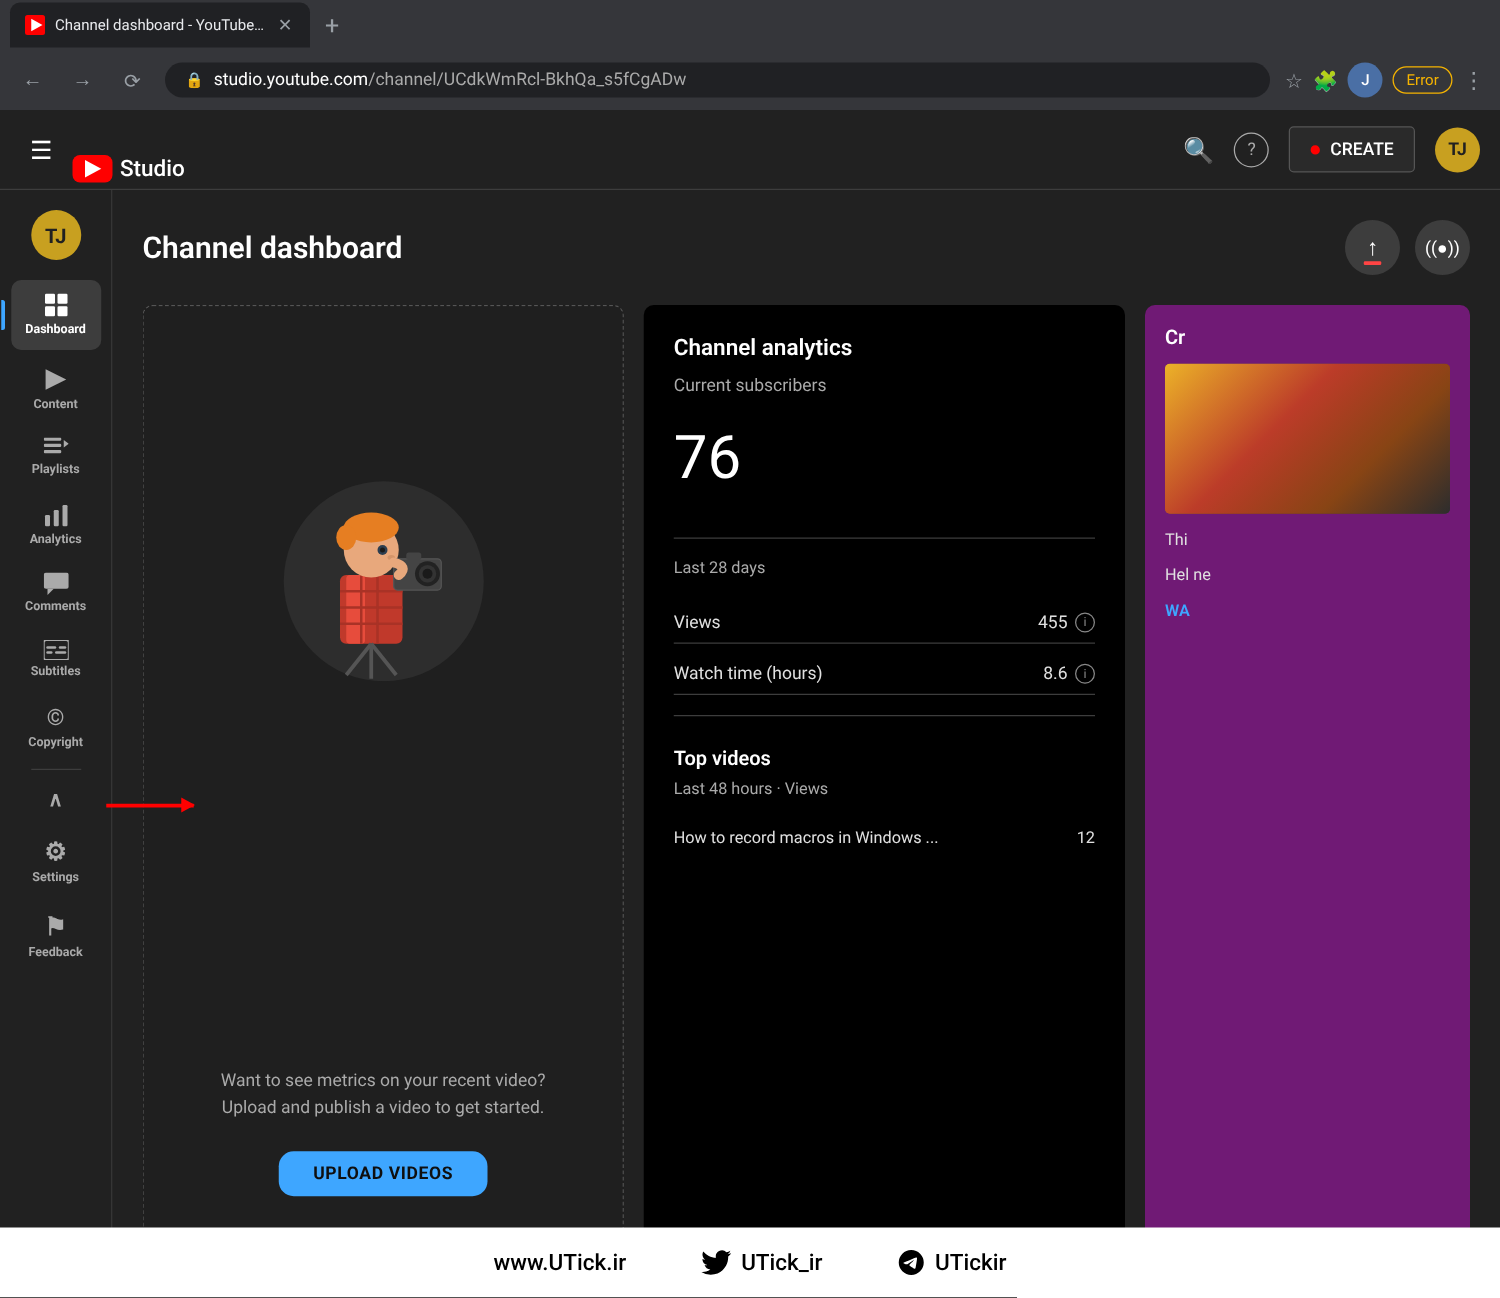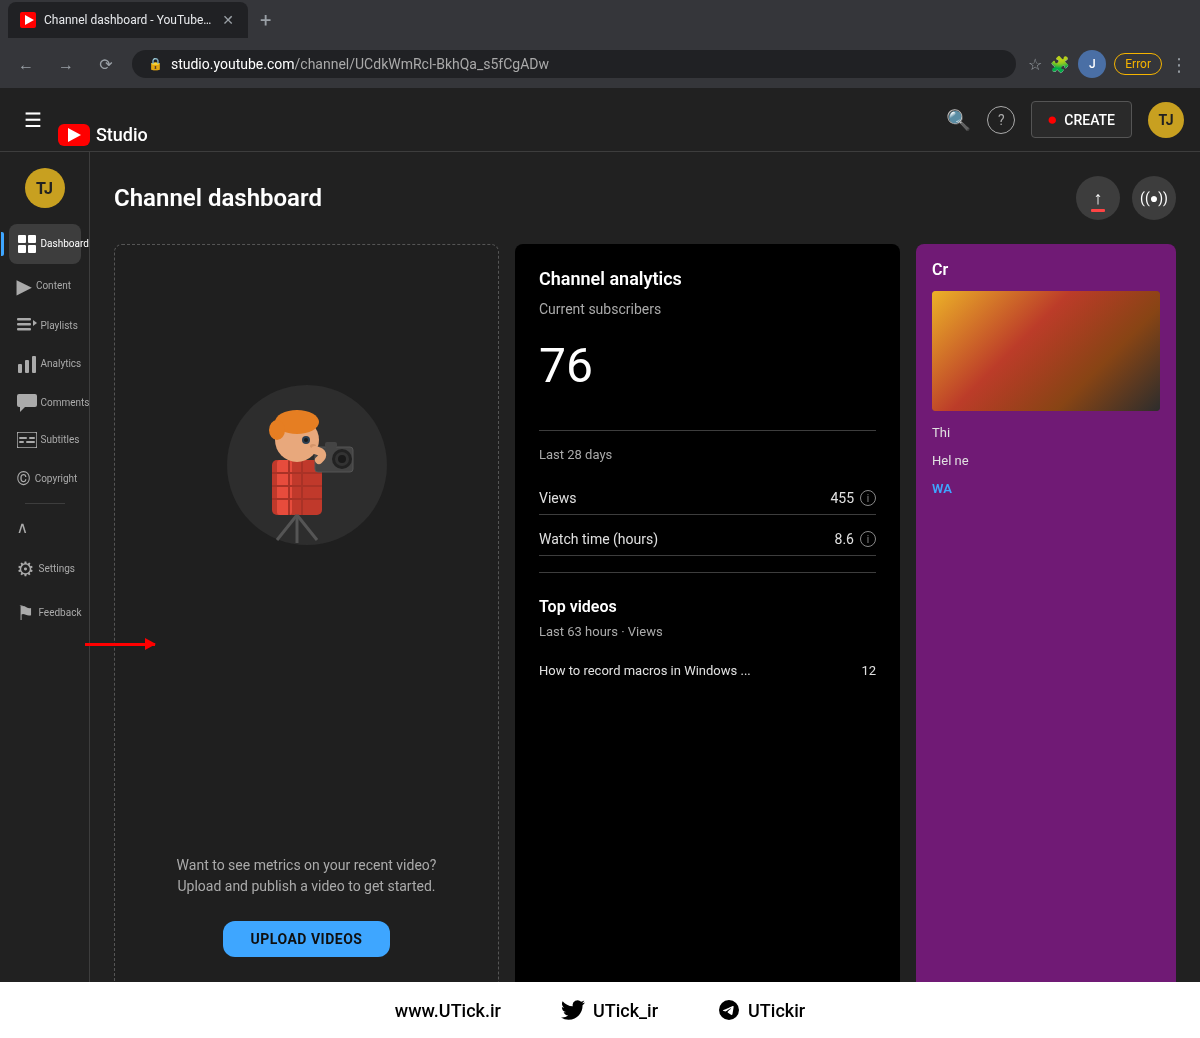--- a/index.html
+++ b/index.html
@@ -26,38 +26,38 @@
     .profile-btn { width: 28px; height: 28px; background: #4a6fa5; border-radius: 50%; display: flex; align-items: center; justify-content: center; color: white; font-size: 12px; font-weight: 500; }
     .error-btn { border: 1px solid #f6b400; border-radius: 12px; padding: 3px 10px; color: #f6b400; font-size: 12px; cursor: pointer; }
     .menu-dots { color: #9aa0a6; font-size: 18px; cursor: pointer; }
 
     
     .app { background: #212121; width: 100%; height: calc(1038px - 88px); display: flex; flex-direction: column; }
 
     
     .topbar { background: #212121; height: 64px; display: flex; align-items: center; padding: 0 16px; border-bottom: 1px solid #3d3d3d; flex-shrink: 0; }
     .hamburger { color: #fff; font-size: 20px; cursor: pointer; padding: 8px; margin-right: 8px; }
-    .yt-logo { display: flex; align-items: flex-start; gap: 6px; margin-right: auto; margin-top: 31px; }
+    .yt-logo { display: flex; align-items: center; gap: 6px; margin-right: auto; margin-top: 31px; }
     .yt-icon { width: 32px; height: 22px; background: #ff0000; border-radius: 6px; display: flex; align-items: center; justify-content: center; }
     .yt-play { width: 0; height: 0; border-style: solid; border-width: 7px 0 7px 13px; border-color: transparent transparent transparent white; margin-left: 2px; }
     .yt-studio-text { color: #fff; font-size: 18px; font-weight: 500; }
     .topbar-right { display: flex; align-items: center; gap: 16px; }
     .search-icon-btn { color: #fff; font-size: 20px; cursor: pointer; }
     .help-btn { width: 28px; height: 28px; border: 1.5px solid #aaa; border-radius: 50%; display: flex; align-items: center; justify-content: center; color: #aaa; font-size: 14px; cursor: pointer; }
     .create-btn { background: #2a2a2a; border: 1px solid #555; border-radius: 4px; padding: 8px 16px; color: #fff; font-size: 14px; font-weight: 500; cursor: pointer; display: flex; align-items: center; gap: 8px; }
     .create-icon { color: #ff0000; font-size: 16px; }
     .avatar-btn { width: 36px; height: 36px; background: #c8a020; border-radius: 50%; display: flex; align-items: center; justify-content: center; color: #212121; font-size: 14px; font-weight: 700; cursor: pointer; }
 
     
     .main-layout { display: flex; flex: 1; overflow: hidden; }
 
     
     .sidebar { width: 90px; background: #212121; display: flex; flex-direction: column; align-items: center; padding: 8px 0; border-right: 1px solid #3d3d3d; flex-shrink: 0; overflow-y: auto; }
     .sidebar-avatar { width: 40px; height: 40px; background: #c8a020; border-radius: 50%; display: flex; align-items: center; justify-content: center; color: #212121; font-size: 16px; font-weight: 700; margin: 8px 0 16px 0; cursor: pointer; }
-    .sidebar-item { display: flex; flex-direction: row; align-items: center; padding: 10px 8px; cursor: pointer; border-radius: 8px; width: 72px; gap: 4px; position: relative; }
+    .sidebar-item { display: flex; flex-direction: column; align-items: center; padding: 10px 8px; cursor: pointer; border-radius: 8px; width: 72px; gap: 4px; position: relative; font-weight: bold; }
     .sidebar-item.active { background: #3d3d3d; }
     .sidebar-item.active::before { content: ''; position: absolute; left: -8px; top: 50%; transform: translateY(-50%); width: 3px; height: 24px; background: #3ea6ff; border-radius: 0 2px 2px 0; }
     .sidebar-icon { font-size: 20px; color: #aaa; display: flex; align-items: center; justify-content: center; }
     .sidebar-item.active .sidebar-icon { color: #fff; }
     .sidebar-label { font-size: 10px; color: #aaa; text-align: center; line-height: 1.2; }
     .sidebar-item.active .sidebar-label { color: #fff; }
     .sidebar-divider { width: 40px; height: 1px; background: #3d3d3d; margin: 4px 0; }
 
     
     .content { flex: 1; background: #212121; overflow-y: auto; padding: 24px; display: flex; flex-direction: column; }
@@ -353,21 +353,21 @@
             <span class="metric-label">Watch time (hours)</span>
             <div class="metric-value">
               <span>8.6</span>
               <div class="info-icon">i</div>
             </div>
           </div>
 
           <div class="analytics-divider"></div>
 
           <div class="top-videos-title">Top videos</div>
-          <div class="top-videos-subtitle">Last 63 hours · Views</div>
+          <div class="top-videos-subtitle">Last 48 hours · Views</div>
 
           <div class="top-video-row">
             <span class="top-video-title">How to record macros in Windows ...</span>
             <span class="top-video-views">12</span>
           </div>
         </div>
 
         <div class="right-card card" style="overflow:hidden;">
           <div class="right-card-title">Cr</div>
           <div class="right-card-thumb">

